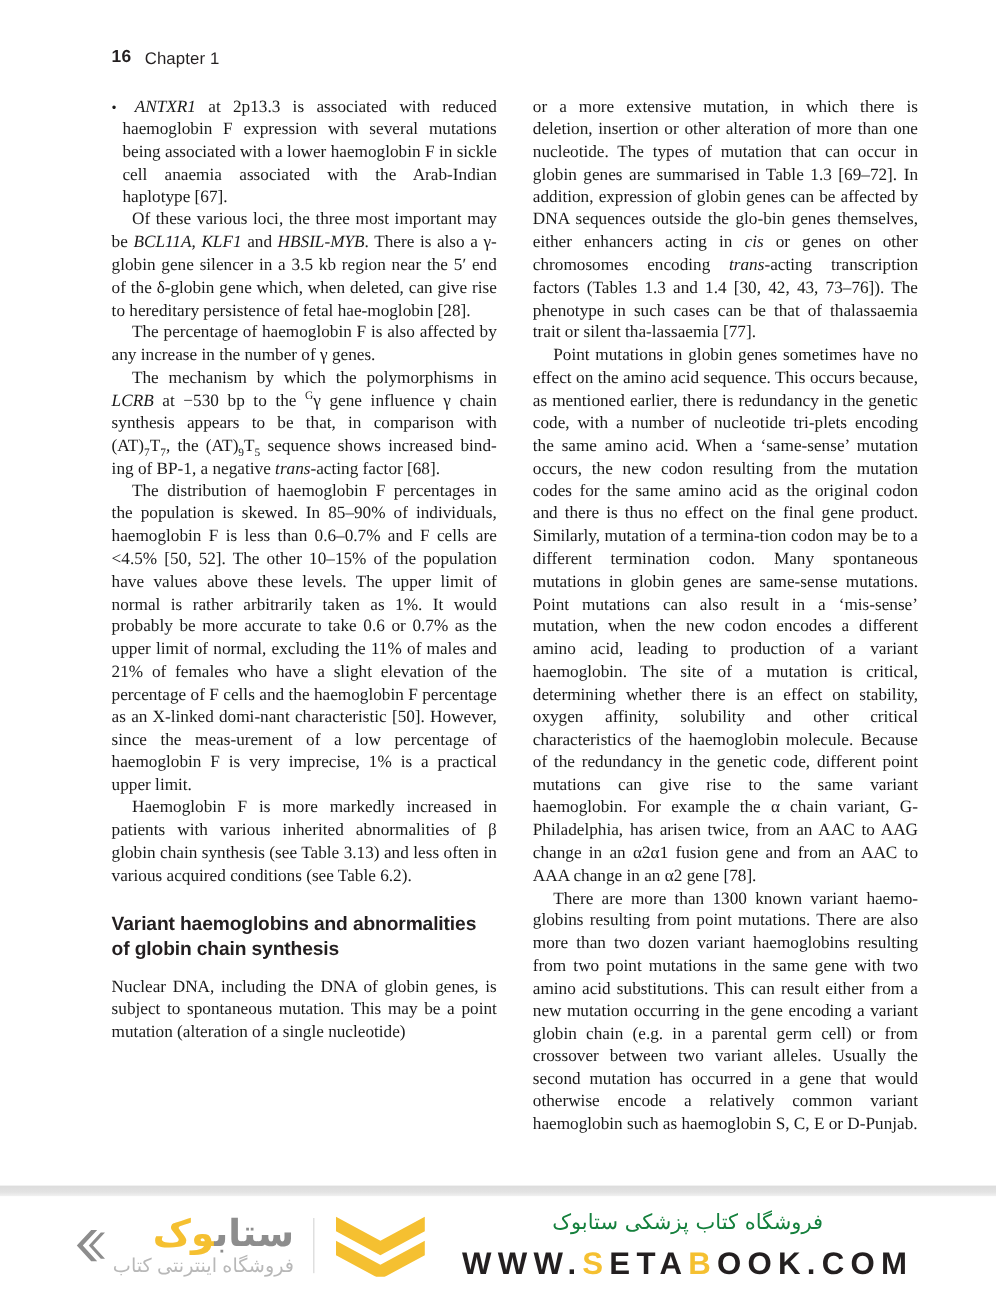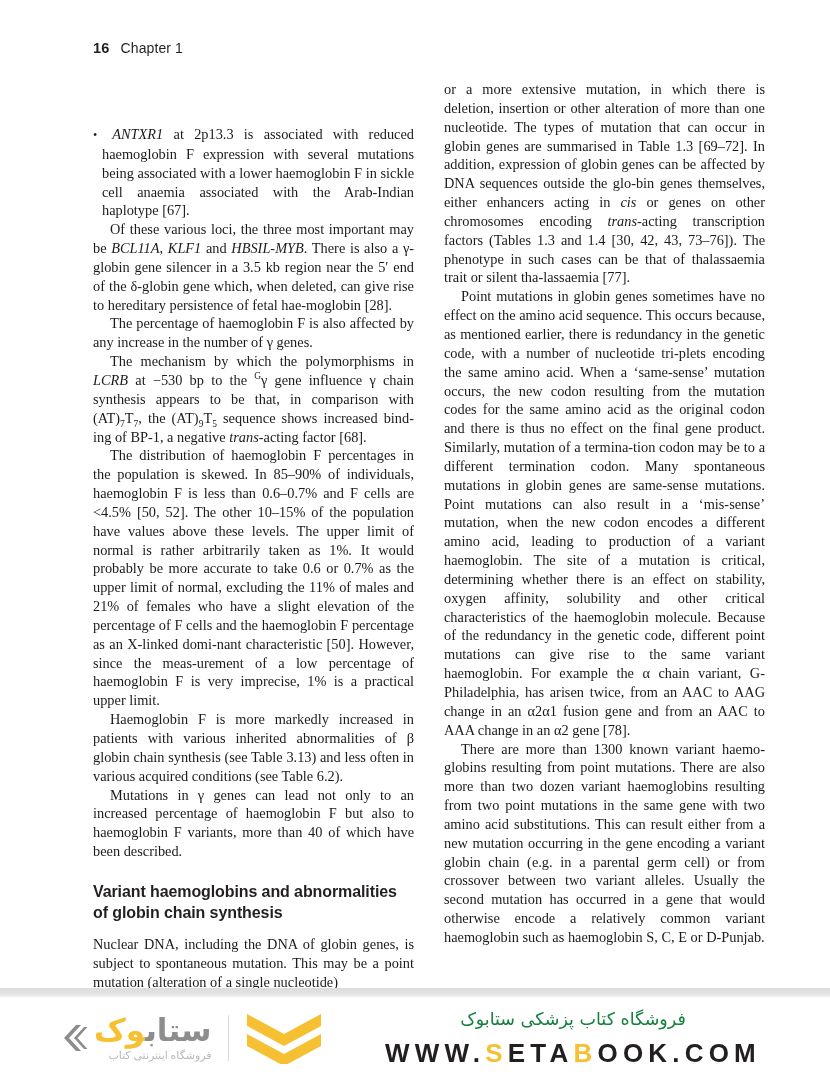--- a/index.html
+++ b/index.html
@@ -52,21 +52,21 @@
     width: 321px;
     height: 890px;
     color: #1a1a1a;
     font-size: 14.35px;
     line-height: 18.85px;
     text-align: justify;
     text-justify: inter-word;
     -webkit-hyphens: manual;
     hyphens: manual;
   }
-  .col-left  { left: 0; margin-top: 45px; }
+  .col-left  { left: 0; }
   .col-right { left: 323px; margin-left: 28px; }
 
   .col p {
     margin: 0;
     text-indent: 17px;
   }
   .col p.no-indent { text-indent: 0; }
   .col p.bullet {
     text-indent: 0;
     padding-left: 9px;
@@ -143,22 +143,22 @@
   .brand-script {
     font-family: "DejaVu Sans", sans-serif;
     font-size: 31px;
     font-weight: bold;
     color: #8d8d8d;
     direction: rtl;
     letter-spacing: 1px;
   }
   .brand-script .hl { color: #f5c031; }
   .brand-sub {
-    font-family: Liberation Serif, serif;
-    font-size: 11px;
+    font-family: Liberation Sans, sans-serif;
+    font-size: 16px;
     color: #b8b8b8;
     direction: rtl;
     margin-top: 4px;
     letter-spacing: 0.2px;
   }
   .brand-rule {
     width: 1px;
     height: 46px;
     background: #d8d8d8;
     margin: 0 6px;
@@ -209,21 +209,20 @@
 
   <div class="body-area">
     <div class="col col-left">
       <div>
           <p class="bullet"><span> </span><i>ANTXR1</i><span> at 2p13.3 is associated with reduced haemoglobin F expression with several mutations being associated with a lower haemoglobin F in sickle cell anaemia associated with the Arab-Indian haplotype [67].</span></p>
           <p><span>Of these various loci, the three most important may be </span><i>BCL11A</i><span>, </span><i>KLF1</i><span> and </span><i>HBSIL-MYB</i><span>. There is also a γ-globin gene silencer in a 3.5 kb region near the 5′ end of the δ-globin gene which, when deleted, can give rise to hereditary persistence of fetal hae-moglobin [28].</span></p>
           <p><span>The percentage of haemoglobin F is also affected by any increase in the number of γ genes.</span></p>
           <p><span>The mechanism by which the polymorphisms in </span><i>LCRB</i><span> at −530 bp to the </span><sup>G</sup><span>γ gene influence γ chain synthesis appears to be that, in comparison with (AT)</span><sub>7</sub><span>T</span><sub>7</sub><span>, the (AT)</span><sub>9</sub><span>T</span><sub>5</sub><span> sequence shows increased bind-ing of BP-1, a negative </span><i>trans</i><span>-acting factor [68].</span></p>
           <p><span>The distribution of haemoglobin F percentages in the population is skewed. In 85–90% of individuals, haemoglobin F is less than 0.6–0.7% and F cells are &lt;4.5% [50, 52]. The other 10–15% of the population have values above these levels. The upper limit of normal is rather arbitrarily taken as 1%. It would probably be more accurate to take 0.6 or 0.7% as the upper limit of normal, excluding the 11% of males and 21% of females who have a slight elevation of the percentage of F cells and the haemoglobin F percentage as an X-linked domi-nant characteristic [50]. However, since the meas-urement of a low percentage of haemoglobin F is very imprecise, 1% is a practical upper limit.</span></p>
           <p><span>Haemoglobin F is more markedly increased in patients with various inherited abnormalities of β globin chain synthesis (see Table 3.13) and less often in various acquired conditions (see Table 6.2).</span></p>
-          <p><span>Mutations in γ genes can lead not only to an increased percentage of haemoglobin F but also to haemoglobin F variants, more than 40 of which have been described.</span></p>
         </div>
       <h2 class="sect-head">Variant haemoglobins and abnormalities of globin chain synthesis</h2>
       <div>
           <p class="no-indent"><span>Nuclear DNA, including the DNA of globin genes, is subject to spontaneous mutation. This may be a point mutation (alteration of a single nucleotide)</span></p>
         </div>
     </div>
     <div class="col col-right">
       <div>
           <p class="no-indent"><span>or a more extensive mutation, in which there is deletion, insertion or other alteration of more than one nucleotide. The types of mutation that can occur in globin genes are summarised in Table 1.3 [69–72]. In addition, expression of globin genes can be affected by DNA sequences outside the glo-bin genes themselves, either enhancers acting in </span><i>cis</i><span> or genes on other chromosomes encoding </span><i>trans</i><span>-acting transcription factors (Tables 1.3 and 1.4 [30, 42, 43, 73–76]). The phenotype in such cases can be that of thalassaemia trait or silent tha-lassaemia [77].</span></p>
           <p><span>Point mutations in globin genes sometimes have no effect on the amino acid sequence. This occurs because, as mentioned earlier, there is redundancy in the genetic code, with a number of nucleotide tri-plets encoding the same amino acid. When a ‘same-sense’ mutation occurs, the new codon resulting from the mutation codes for the same amino acid as the original codon and there is thus no effect on the final gene product. Similarly, mutation of a termina-tion codon may be to a different termination codon. Many spontaneous mutations in globin genes are same-sense mutations. Point mutations can also result in a ‘mis-sense’ mutation, when the new codon encodes a different amino acid, leading to production of a variant haemoglobin. The site of a mutation is critical, determining whether there is an effect on stability, oxygen affinity, solubility and other critical characteristics of the haemoglobin molecule. Because of the redundancy in the genetic code, different point mutations can give rise to the same variant haemoglobin. For example the α chain variant, G-Philadelphia, has arisen twice, from an AAC to AAG change in an α2α1 fusion gene and from an AAC to AAA change in an α2 gene [78].</span></p>

